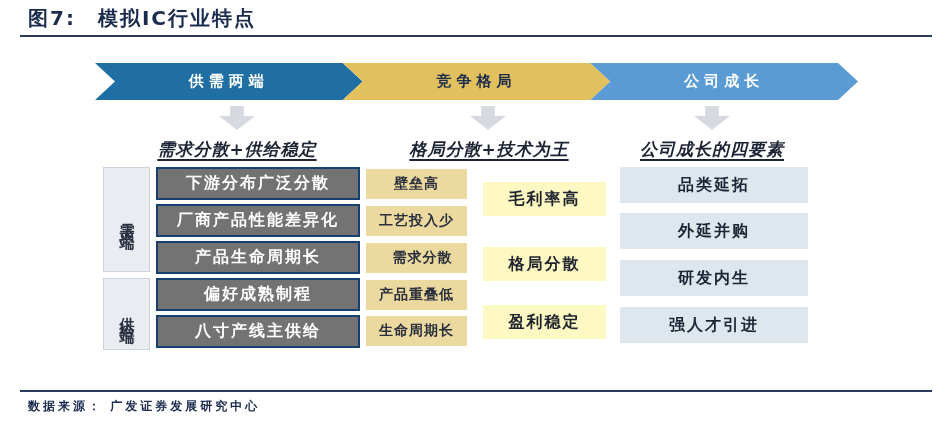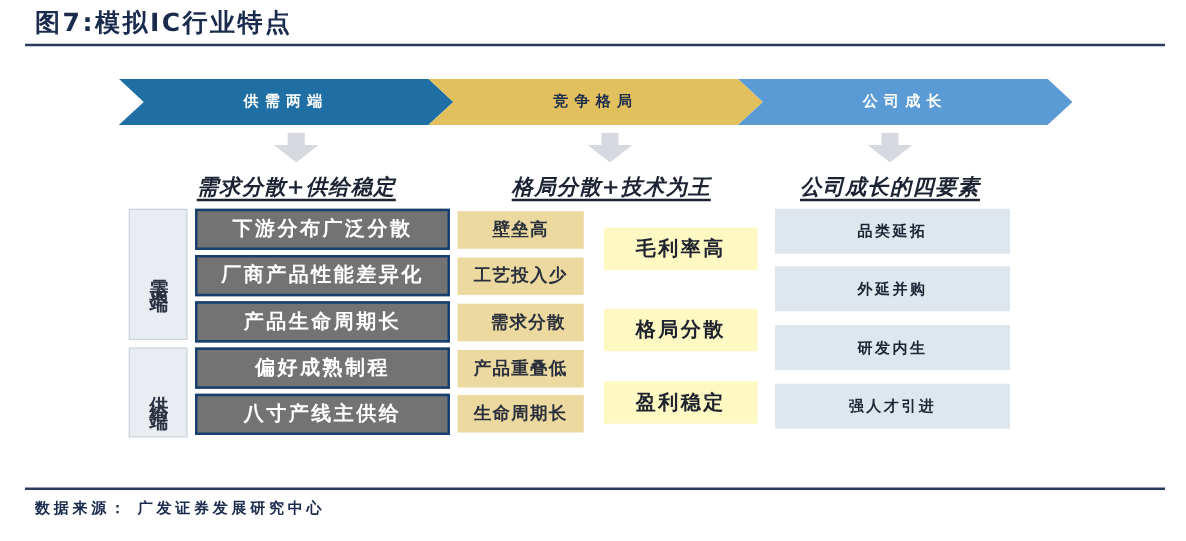--- a/index.html
+++ b/index.html
@@ -2,35 +2,35 @@
 <html><head>
 <meta charset="utf-8">
 <style>
   html,body{margin:0;padding:0;background:#ffffff;}
   .canvas{
     position:relative;width:949px;height:433px;background:#ffffff;overflow:hidden;
     font-family:"DejaVu Sans","Liberation Sans",sans-serif;
   }
   
   .title-row{
-    position:absolute;left:28px;top:5px;display:flex;
+    position:absolute;left:28px;top:5px;display:flex;gap:22px;
     font-size:20px;font-weight:bold;color:#1b2b4e;letter-spacing:2px;
   }
   .rule{position:absolute;left:20px;width:912px;height:2px;background:#2b3a5c;}
   .rule-top{top:35px;}
   .rule-bottom{top:390px;}
   .footer-row{
     position:absolute;left:28px;top:398px;font-size:12px;font-weight:bold;
     color:#1b2b4e;letter-spacing:3px;
   }
   
   .banner{position:absolute;left:95px;top:63px;width:763px;height:37px;display:flex;}
   .stage{
     flex:1;display:flex;align-items:center;justify-content:center;
-    font-size:12px;font-weight:bold;letter-spacing:5px;
+    font-size:15px;font-weight:bold;letter-spacing:5px;
     clip-path:polygon(0 0,calc(100% - 20px) 0,100% 50%,calc(100% - 20px) 100%,0 100%,20px 50%);
   }
   .stage + .stage{margin-left:-20px;}
   .stage-1{background:#1f6ea4;color:#ffffff;}
   .stage-2{background:#e3c05e;color:#1d2d4e;}
   .stage-3{background:#5b9bd5;color:#ffffff;}
   
   .down-arrow{
     position:absolute;top:106px;width:36px;height:24px;background:#d6dae0;
     clip-path:polygon(31% 0,69% 0,69% 42%,100% 42%,50% 100%,0 42%,31% 42%);
@@ -68,21 +68,21 @@
     color:#2a2f3c;font-size:14px;letter-spacing:1px;
   }
   .t1{top:169px;} .t2{top:206px;} .t3{top:243px;padding-left:12px;} .t4{top:280px;} .t5{top:316px;}
   .outcome{
     left:483px;width:123px;height:34px;background:#fef9c3;
     color:#20242f;font-size:16px;letter-spacing:2px;
   }
   .o1{top:182px;} .o2{top:247px;} .o3{top:305px;}
   .factor{
     left:620px;width:188px;height:36px;background:#dfe7ee;
-    color:#1d2433;font-size:12px;letter-spacing:2px;
+    color:#1d2433;font-size:16px;letter-spacing:2px;
   }
   .g1{top:167px;} .g2{top:213px;} .g3{top:260px;} .g4{top:307px;}
 </style>
 </head>
 <body>
 
 <div class="canvas">
 
   <div class="title-row">
     <span>图7:</span>

